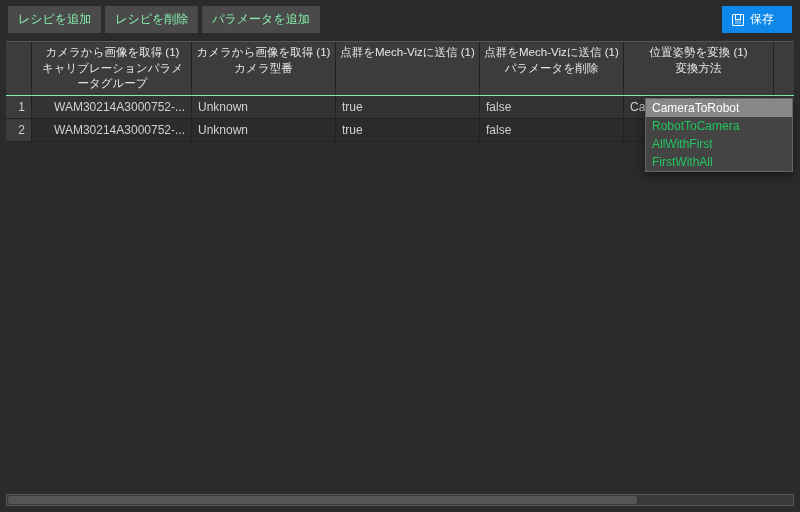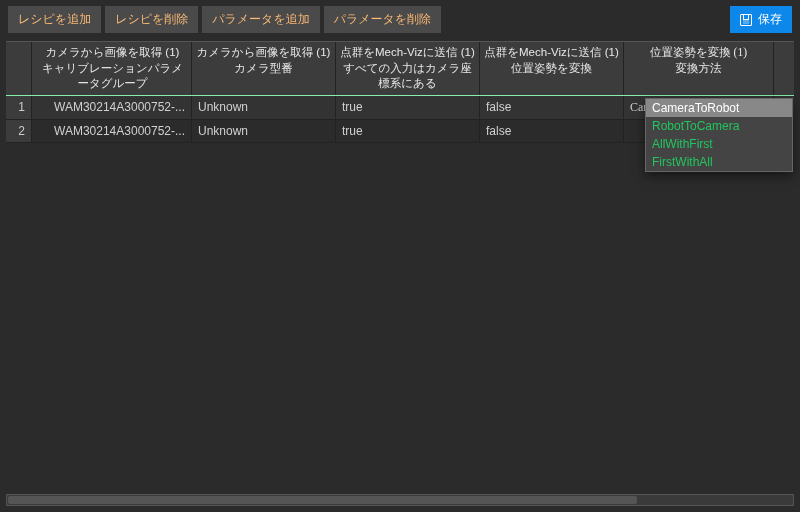--- a/index.html
+++ b/index.html
@@ -14,32 +14,32 @@
     position: relative;
   }
   .toolbar {
     display: flex;
     padding: 6px 8px;
     gap: 4px;
     align-items: center;
   }
   .btn {
     background: #4a4a4a;
-    color: #fdba74;
+    color: #86efac;
     border: none;
     padding: 5px 10px;
     font-size: 12px;
     cursor: pointer;
     font-family: inherit;
   }
   .spacer { flex: 1; }
   .btn-save {
     background: #0d87e9;
     color: #fff;
-    padding: 5px 10px 5px 10px;
+    padding: 5px 18px 5px 10px;
     display: flex;
     align-items: center;
     gap: 6px;
   }
   .save-icon {
     width: 12px;
     height: 12px;
     border: 1.5px solid #fff;
     border-radius: 1px;
     position: relative;
@@ -97,21 +97,21 @@
     line-height: 1.35;
     color: #e8e8e8;
     font-size: 11.5px;
     border-right: 1px solid #222;
   }
   .c1 { width: 160px; flex: 0 0 160px; text-align: right; padding-left: 6px; }
   .header-row .c1 { text-align: center; }
   .c2 { width: 144px; flex: 0 0 144px; }
   .c3 { width: 144px; flex: 0 0 144px; }
   .c4 { width: 144px; flex: 0 0 144px; }
-  .c5 { width: 150px; flex: 0 0 150px; font-family: Liberation Serif, serif; }
+  .c5 { width: 150px; flex: 0 0 150px; }
   .dropdown {
     position: absolute;
     top: 98px;
     left: 645px;
     width: 148px;
     background: #444444;
     border: 1px solid #666;
     box-shadow: 0 4px 10px rgba(0,0,0,0.5);
     font-size: 12px;
     z-index: 10;
@@ -142,46 +142,44 @@
     border-radius: 2px;
   }
 </style>
 </head>
 <body>
 
 <div class="toolbar">
   <button class="btn">レシピを追加</button>
   <button class="btn">レシピを削除</button>
   <button class="btn">パラメータを追加</button>
-  <button class="btn">パラメータを削除</button>
   <div class="spacer"></div>
   <button class="btn btn-save">
     <span class="save-icon"></span>
     <span>保存</span>
   </button>
 </div>
 
 <div class="table-area">
   <div class="header-row">
     <div class="idx-cell"></div>
     <div class="header-cell c1">
       <div>カメラから画像を取得 (1)</div>
       <div>キャリブレーションパラメータグループ</div>
     </div>
     <div class="header-cell c2">
       <div>カメラから画像を取得 (1)</div>
       <div>カメラ型番</div>
     </div>
     <div class="header-cell c3">
       <div>点群をMech-Vizに送信 (1)</div>
-      <div>すべての入力はカメラ座標系にある</div>
     </div>
     <div class="header-cell c4">
       <div>点群をMech-Vizに送信 (1)</div>
-      <div>位置姿勢を変換</div>
+      <div>パラメータを削除</div>
     </div>
     <div class="header-cell c5">
       <div>位置姿勢を変換 (1)</div>
       <div>変換方法</div>
     </div>
   </div>
 
   <div class="row alt">
     <div class="idx-cell">1</div>
     <div class="cell c1">WAM30214A3000752-...</div>

